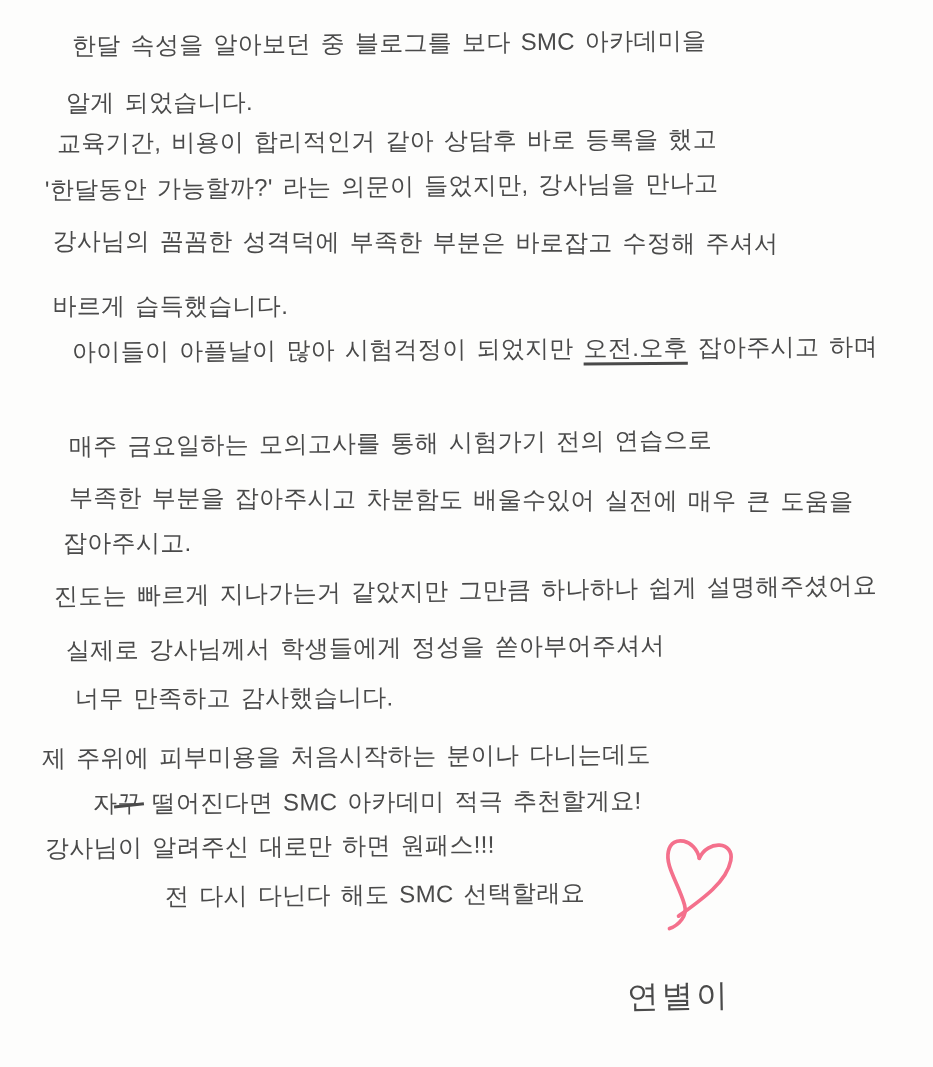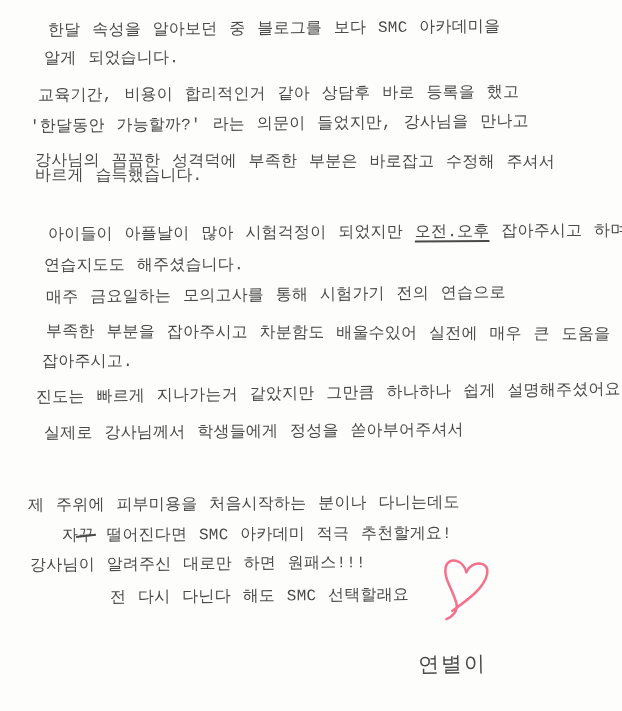--- a/index.html
+++ b/index.html
@@ -2,21 +2,21 @@
 <html><head>
 <meta charset="utf-8">
 <style>
   html, body { margin: 0; padding: 0; background: #ffffff; }
   .paper {
     position: relative;
     width: 622px;
     height: 711px;
     background: #fdfdfc;
     overflow: hidden;
-    font-family: Liberation Mono, monospace;
+    font-family: Liberation Sans, sans-serif;
     color: #4a4a4a;
   }
   .line {
     position: absolute;
     white-space: nowrap;
     font-size: 16px;
     letter-spacing: 0.2px;
     word-spacing: 2px;
     transform-origin: 0 50%;
     line-height: 1.2;
@@ -50,36 +50,36 @@
     top: 556px;
     transform: rotate(7deg);
   }
 </style>
 </head>
 <body>
 
 <div class="paper">
 
   <div class="line" style="left:48px;  top:22px;  transform:rotate(-0.5deg);">한달 속성을 알아보던 중 블로그를 보다 SMC 아카데미을</div>
-  <div class="line" style="left:44px;  top:50px;  transform:rotate(-0.3deg);">알게 되었습니다.</div>
+  <div class="line" style="left:44px;  top:60px;  transform:rotate(-0.3deg);">알게 되었습니다.</div>
   <div class="line" style="left:38px;  top:87px;  transform:rotate(-0.4deg);">교육기간, 비용이 합리적인거 같아 상담후 바로 등록을 했고</div>
   <div class="line" style="left:30px;  top:118px; transform:rotate(-0.6deg);">'한달동안 가능할까?' 라는 의문이 들었지만, 강사님을 만나고</div>
   <div class="line" style="left:35px;  top:152px; transform:rotate(0.2deg);">강사님의 꼼꼼한 성격덕에 부족한 부분은 바로잡고 수정해 주셔서</div>
-  <div class="line" style="left:35px;  top:167px; transform:rotate(0deg);text-align:center;">바르게 습득했습니다.</div>
+  <div class="line" style="left:35px;  top:195px; transform:rotate(0deg);text-align:center;">바르게 습득했습니다.</div>
 
   <div class="line" style="left:48px;  top:226px; transform:rotate(-0.4deg);">
     <span>아이들이 아플날이 많아 시험걱정이 되었지만 </span><span class="uline">오전.오후</span><span> 잡아주시고 하며</span>
   </div>
 
-  <div class="line" style="left:44px;  top:257px; transform:rotate(-0.2deg);">연습지도도 해주셨습니다.</div>
   <div class="line" style="left:46px;  top:289px; transform:rotate(-0.6deg);">매주 금요일하는 모의고사를 통해 시험가기 전의 연습으로</div>
   <div class="line" style="left:46px;  top:323px; transform:rotate(0.3deg);">부족한 부분을 잡아주시고 차분함도 배울수있어 실전에 매우 큰 도움을</div>
   <div class="line" style="left:42px;  top:353px; transform:rotate(0deg);">잡아주시고.</div>
   <div class="line" style="left:36px;  top:389px; transform:rotate(-0.8deg);">진도는 빠르게 지나가는거 같았지만 그만큼 하나하나 쉽게 설명해주셨어요</div>
   <div class="line" style="left:44px;  top:425px; transform:rotate(-0.5deg);">실제로 강사님께서 학생들에게 정성을 쏟아부어주셔서</div>
+  <div class="line" style="left:50px;  top:457px; transform:rotate(-0.2deg);">너무 만족하고 감사했습니다.</div>
   <div class="line" style="left:28px;  top:497px; transform:rotate(-0.4deg);">제 주위에 피부미용을 처음시작하는 분이나 다니는데도</div>
 
   <div class="line" style="left:62px;  top:527px; transform:rotate(-0.3deg);">
     <span>자</span><span class="struck">꾸</span><span> 떨어진다면 SMC 아카데미 적극 추천할게요!</span>
   </div>
 
   <div class="line" style="left:30px;  top:557px; transform:rotate(-0.5deg);">강사님이 알려주신 대로만 하면 원패스!!!</div>
   <div class="line" style="left:110px; top:589px; transform:rotate(-0.5deg);">전 다시 다닌다 해도 SMC 선택할래요</div>
 
   <svg class="heart" width="52" height="68" viewBox="0 0 52 68">

